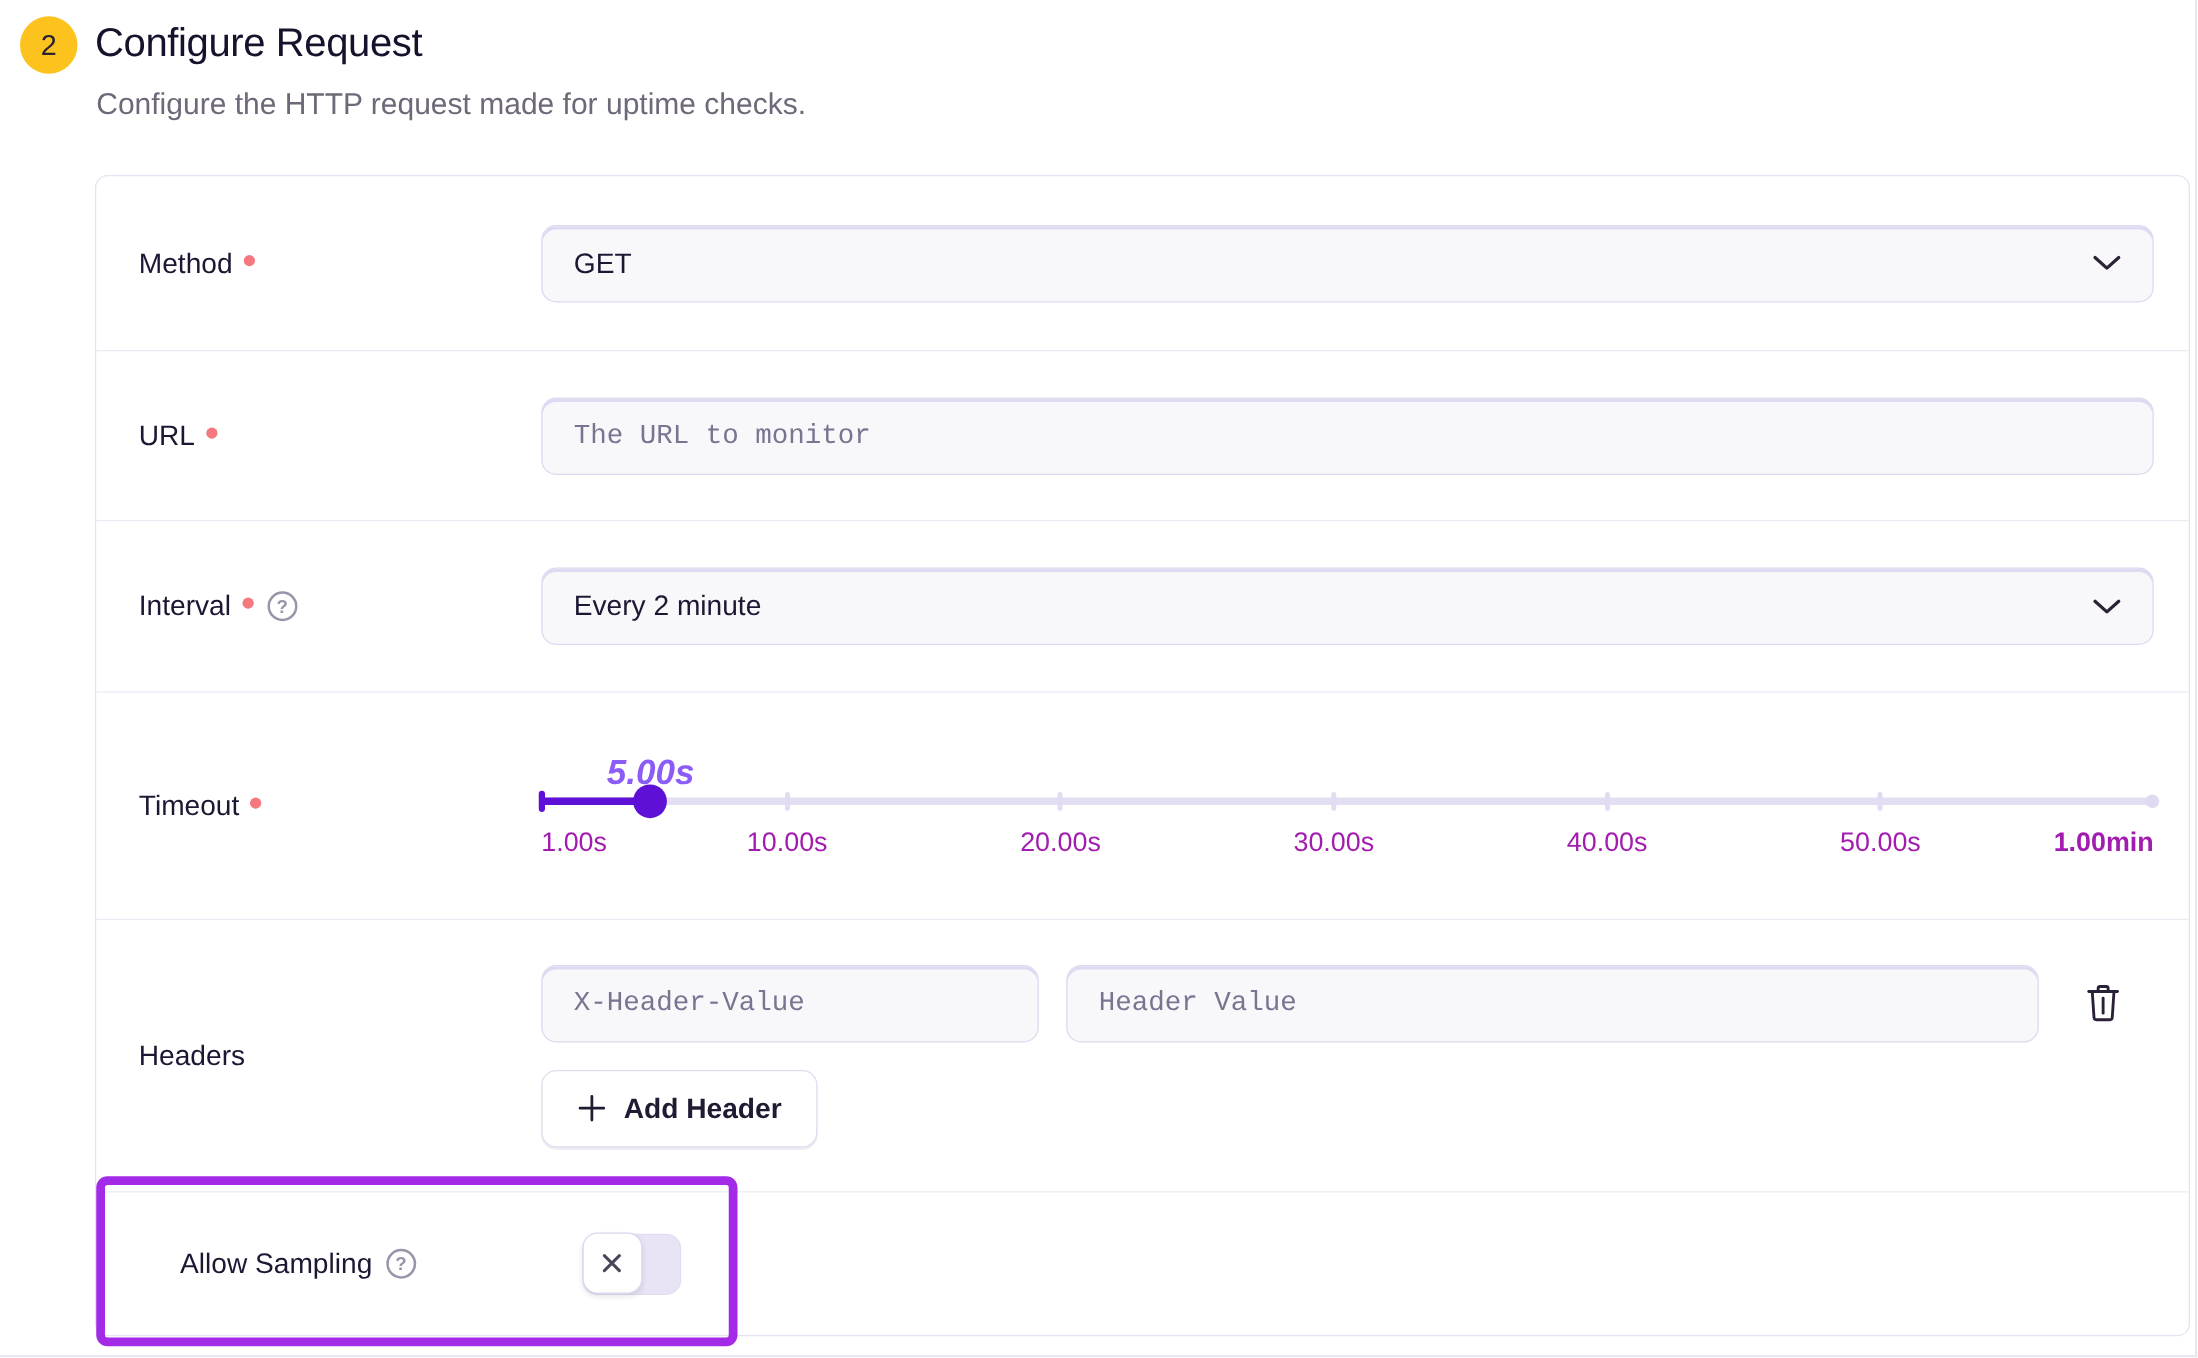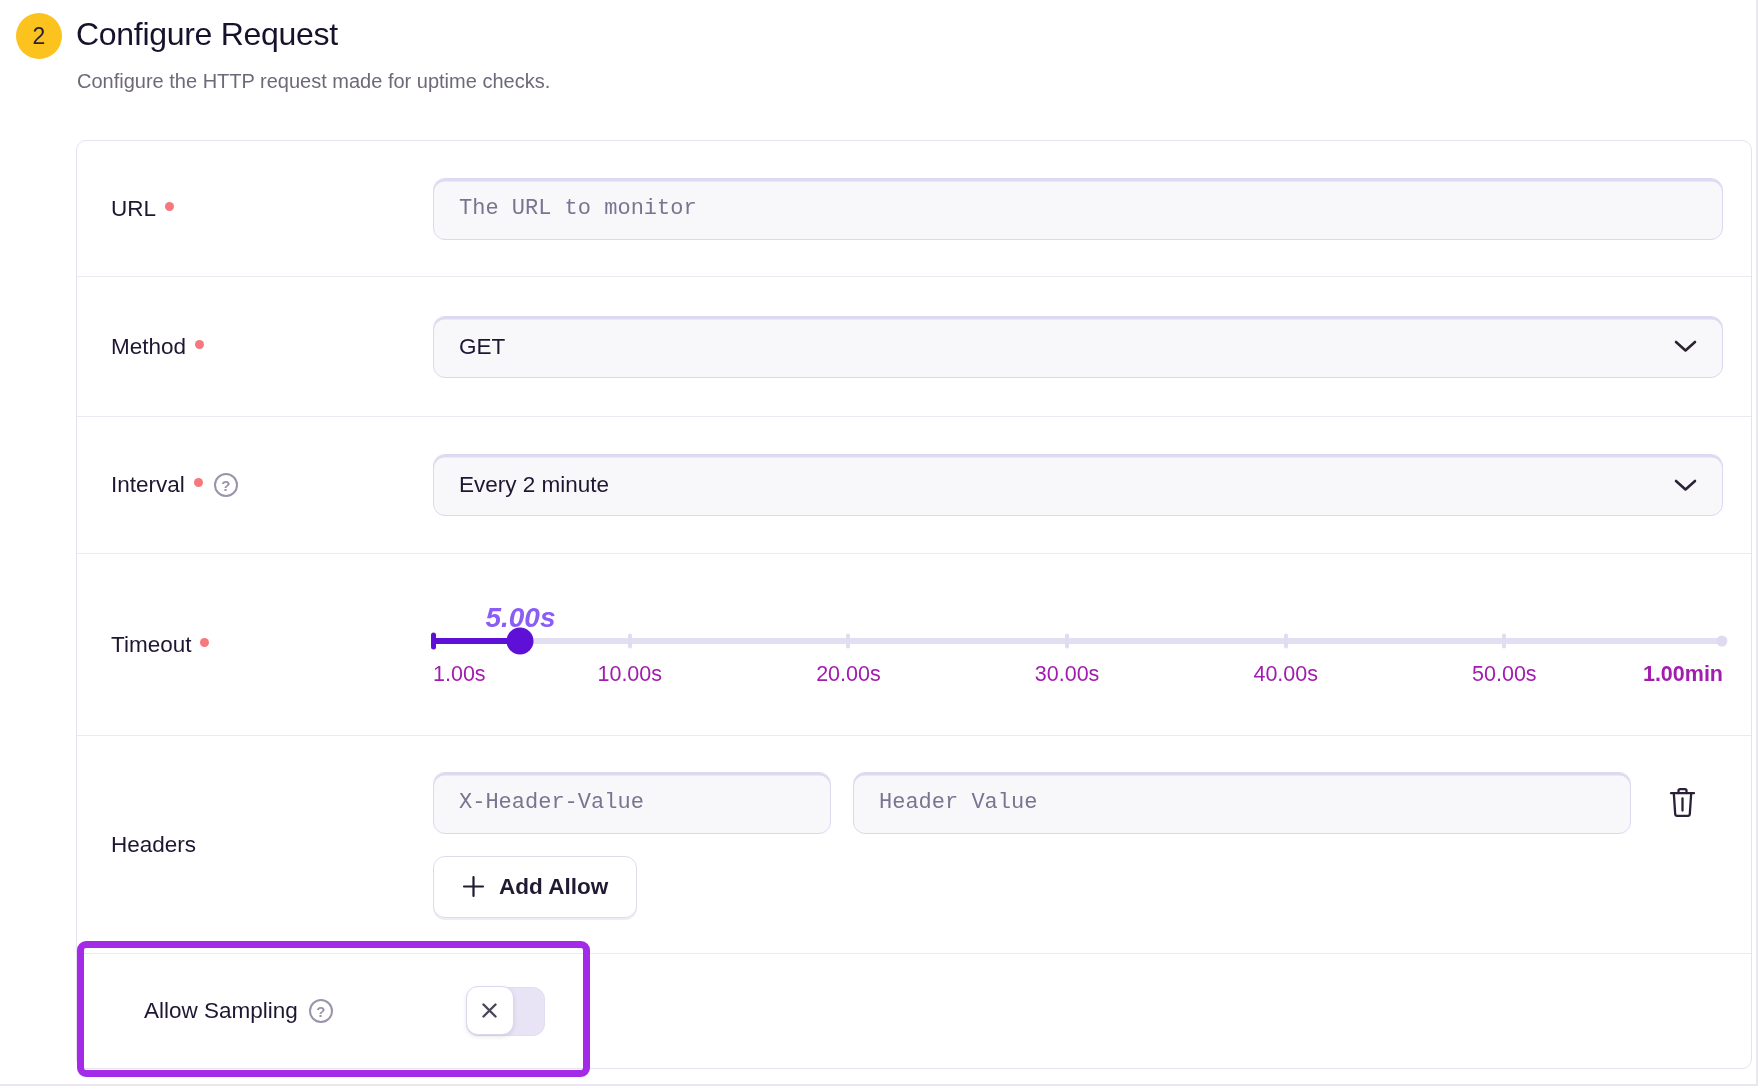--- a/index.html
+++ b/index.html
@@ -17,21 +17,21 @@
     border-radius:50%; background:#FCC21E; color:#2B2233;
     display:flex; align-items:center; justify-content:center;
     font-size:23px; font-weight:500;
   }
   .page-title {
     position:absolute; left:76px; top:16px;
     font-size:32px; font-weight:400; color:#17112B; letter-spacing:-0.3px;
   }
   .page-subtitle {
     position:absolute; left:77px; top:70px;
-    font-size:20px; color:#6F6878;
+    font-size:24px; color:#6F6878;
   }
 
   
   .panel {
     position:absolute; left:76px; top:140px; width:1676px; height:929px;
     background:#fff; border:1.5px solid #E6E2EF; border-radius:10px;
     display:flex; flex-direction:column; overflow:hidden;
   }
   .row { display:flex; align-items:center; border-bottom:1.5px solid #ECE9F3; flex:0 0 auto; }
   .row:last-child { border-bottom:none; }
@@ -163,44 +163,44 @@
 <div class="viewport">
 
   <div class="step-badge">
     <span>2</span>
   </div>
   <h1 class="page-title">Configure Request</h1>
   <p class="page-subtitle">Configure the HTTP request made for uptime checks.</p>
 
   <div class="panel">
 
-    <div class="row row-url">
-      <div class="row-label">
-        <span>URL</span>
-        <span class="req-dot"></span>
-      </div>
-      <div class="field-area">
-        <input class="text-input" type="text" placeholder="The URL to monitor" style="">
-      </div>
-    </div>
-
     <div class="row row-method">
       <div class="row-label">
         <span>Method</span>
         <span class="req-dot"></span>
       </div>
       <div class="field-area">
         <div class="select-box">
           <span>GET</span>
           <span class="chevron-down">
             <svg width="23" height="13" viewBox="0 0 23 13">
               <path d="M2 2 L11.5 10.5 L21 2" fill="none" stroke="#2B2233" stroke-width="2.6" stroke-linecap="round" stroke-linejoin="round"></path>
             </svg>
           </span>
         </div>
+      </div>
+    </div>
+
+    <div class="row row-url">
+      <div class="row-label">
+        <span>URL</span>
+        <span class="req-dot"></span>
+      </div>
+      <div class="field-area">
+        <input class="text-input" type="text" placeholder="The URL to monitor" style="">
       </div>
     </div>
 
     <div class="row row-interval">
       <div class="row-label">
         <span>Interval</span>
         <span class="req-dot"></span>
         <span class="help-icon">?</span>
       </div>
       <div class="field-area">
@@ -268,21 +268,21 @@
                 </svg>
               </span>
             </button>
           </div>
           <button class="add-header-button">
             <span>
               <svg width="23" height="23" viewBox="0 0 23 23">
                 <path d="M11.5 2 V21 M2 11.5 H21" fill="none" stroke="#201A33" stroke-width="2.2" stroke-linecap="round"></path>
               </svg>
             </span>
-            <span>Add Allow</span>
+            <span>Add Header</span>
           </button>
         </div>
       </div>
     </div>
 
     <div class="row row-sampling">
       <div class="row-label">
         <span>Allow Sampling</span>
         <span class="help-icon">?</span>
       </div>

